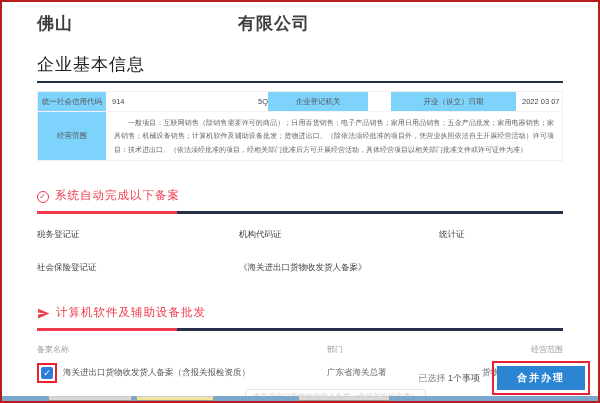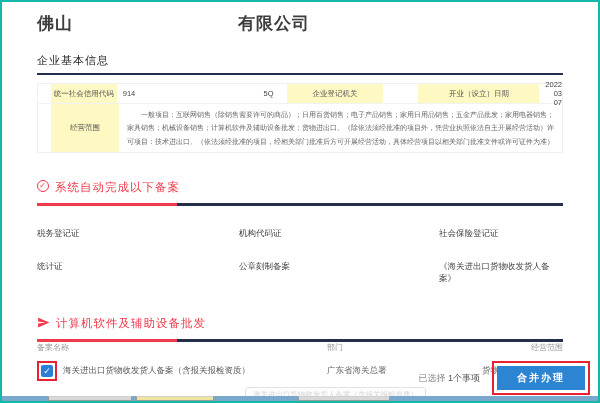--- a/index.html
+++ b/index.html
@@ -1,72 +1,72 @@
 <!DOCTYPE html>
 <html><head>
 <meta charset="utf-8">
 <style>
   * { margin:0; padding:0; box-sizing:border-box; }
   html,body { background:#e8e8e8; }
   body { font-family:"Liberation Sans","DejaVu Sans",sans-serif; }
   .window {
     position:relative; width:600px; height:403px; background:#fff;
-    border:2px solid #14b8a6; overflow:hidden; margin:0 auto;
+    border:2px solid #b91c1c; overflow:hidden; margin:0 auto;
   }
   .content { padding:10px 35px 0 35px; }
 
   
   .title { font-size:17px; font-weight:bold; color:#3d3d3d; letter-spacing:1px; line-height:24px; }
   .title .gap { display:inline-block; width:165px; }
 
   
-  .section-label { margin-top:17px; font-size:11px; color:#222; letter-spacing:1px; }
+  .section-label { margin-top:17px; font-size:17px; color:#222; letter-spacing:1px; }
   .rule-navy { margin-top:5px; height:2px; background:#24304a; }
 
   .info-table { margin-top:8px; border:1px solid #f0f0f0; font-size:7.5px; color:#444; }
   .info-row1 { display:flex; height:20px; align-items:stretch; border-bottom:1px solid #f2f2f2; }
   .cell { display:flex; align-items:center; }
-  .cell.lab { background:#fef9c3; color:#555; justify-content:center;margin-left:13px; }
+  .cell.lab { background:#7dd3fc; color:#555; justify-content:center; }
   .c-credit-lab { width:68px; }
   .c-credit-val { width:162px; padding-left:6px;justify-content:space-between; }
   .c-credit-val .redact-gap { display:inline-block; width:46px; }
   .c-reg-lab { width:100px; }
   .c-reg-val { width:23px; }
   .c-date-lab { width:125px; }
   .c-date-val { flex:1; padding-left:6px;text-align:right; }
   .info-row2 { display:flex; align-items:stretch; }
   .c-scope-lab { width:68px; min-height:42px; }
   .c-scope-val {
     flex:1; padding:4px 8px 4px 8px; font-size:7px; line-height:1.9;
     color:#666; text-indent:14px; text-align:justify;
   }
 
   
-  .red-header { display:flex; align-items:flex-start; gap:6px; color:#f0394a; font-size:11.5px; letter-spacing:1px; }
+  .red-header { display:flex; align-items:flex-end; gap:6px; color:#f0394a; font-size:11.5px; letter-spacing:1px; }
   .red-header.auto { margin-top:27px; }
   .red-header.merge { margin-top:31px; }
   .check-circle {
     width:12px; height:12px; border:1px solid #f0394a; border-radius:50%;
     display:inline-flex; align-items:center; justify-content:center;
     font-size:8px; color:#f0394a; flex:none;
   }
   .check-circle::after { content:"✓"; }
   .send-icon { width:13px; height:13px; flex:none; }
   .rule-duo { margin-top:8px; height:3px; display:flex; }
   .rule-duo .seg-red { width:140px; background:#f0394a; }
   .rule-duo .seg-navy { flex:1; background:#24304a; }
 
   
   .items-grid {
-    margin-top:22px; display:grid; grid-template-columns:202px 200px 1fr;
+    margin-top:15px; display:grid; grid-template-columns:202px 200px 1fr;
     row-gap:21px; font-size:8.5px; color:#3f3f3f;
   }
 
   
-  .thead { display:flex; font-size:8px; color:#9a9a9a; }
+  .thead { margin-top:13px; display:flex; font-size:8px; color:#9a9a9a; }
   .th-name { width:290px; }
   .th-dept { width:155px; }
   .th-scope { flex:1; text-align:right; }
   .trow { margin-top:8px; display:flex; align-items:center; font-size:8.5px; color:#555; }
   .td-name { width:290px; display:flex; align-items:center; gap:6px; }
   .td-dept { width:155px; color:#666; }
   .td-scope { flex:1; text-align:right; white-space:nowrap; overflow:hidden; color:#666; }
   .anno-box { border:2px solid #e82230; padding:2px; display:inline-flex; flex:none; }
   .checkbox {
     width:12px; height:12px; background:#2b7fd9; border-radius:2px;
@@ -133,23 +133,22 @@
       <span>系统自动完成以下备案</span>
     </div>
     <div class="rule-duo">
         <span class="seg-red"></span>
         <span class="seg-navy"></span>
       </div>
 
     <div class="items-grid">
       <div class="item">税务登记证</div>
       <div class="item">机构代码证</div>
+      <div class="item">统计证</div>
       <div class="item">社会保险登记证</div>
-      <div class="item">统计证</div>
-      <div class="item">公章刻制备案</div>
       <div class="item">《海关进出口货物收发货人备案》</div>
     </div>
 
     <div class="red-header merge">
       <svg class="send-icon" viewBox="0 0 24 24">
           <path d="M2 21 L23 12 L2 3 L2 10 L16 12 L2 14 Z" fill="#f0394a"></path>
         </svg>
       <span>计算机软件及辅助设备批发</span>
     </div>
     <div class="rule-duo">

